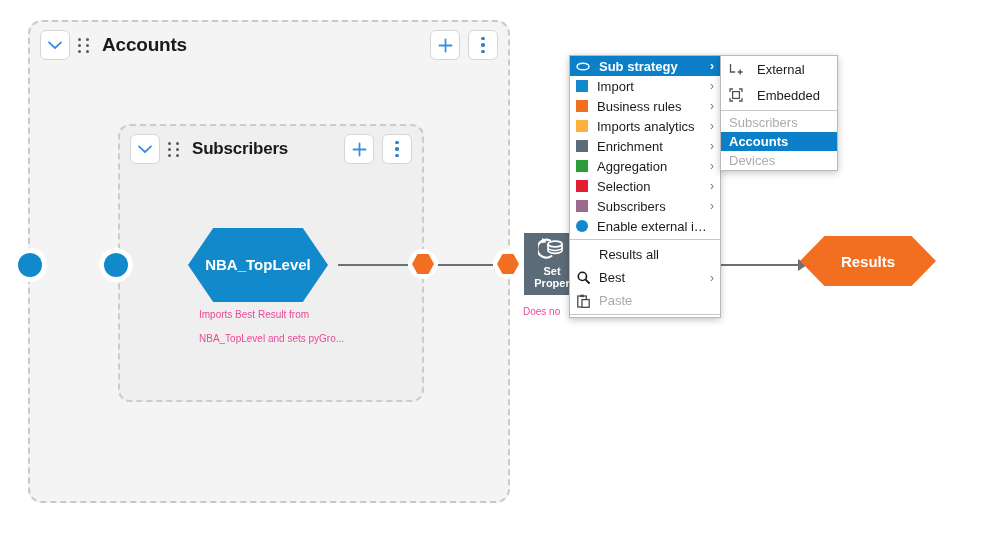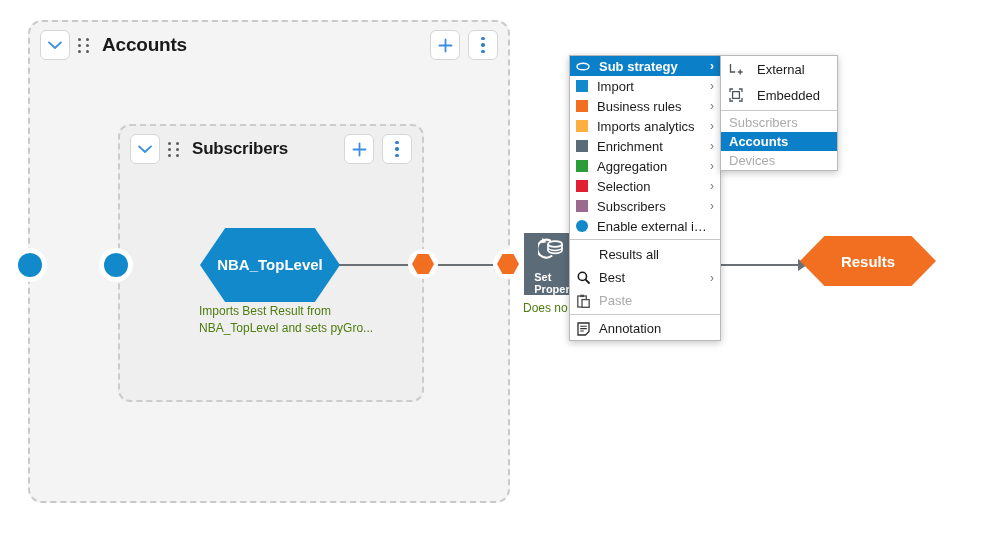--- a/index.html
+++ b/index.html
@@ -54,41 +54,41 @@
 
   
   .hex{
     position:absolute;
     display:flex;align-items:center;justify-content:center;
     text-align:center;color:#ffffff;font-weight:bold;
     clip-path:polygon(18% 0%,82% 0%,100% 50%,82% 100%,18% 100%,0% 50%);
     box-sizing:border-box;
   }
   #nba-node{
-    left:200px;top:228px;width:140px;height:74px;
+    left:188px;top:228px;width:140px;height:74px;
     background:#1189cb;font-size:15px;line-height:20px;padding:0 12px;
   }
   #results-node{
     left:800px;top:236px;width:136px;height:50px;
     background:#f26f21;font-size:15px;
   }
   .node-caption{
-    position:absolute;font-size:12px;color:#4d7c0f;line-height:17px;
+    position:absolute;font-size:10px;color:#ec4899;line-height:24px;
     white-space:pre-line;
   }
   #nba-caption{left:199px;top:303px;width:190px;}
 
   #setprops-node{
     position:absolute;left:524px;top:233px;width:56px;height:62px;
     background:#5b6b77;display:flex;flex-direction:column;
     align-items:center;justify-content:flex-start;padding-top:4px;box-sizing:border-box;
   }
   #setprops-node .np-label{
-    color:#ffffff;font-size:11px;font-weight:bold;line-height:12px;text-align:left;
-    margin-top:8px;white-space:pre-line;
+    color:#ffffff;font-size:11px;font-weight:bold;line-height:12px;text-align:center;
+    margin-top:2px;white-space:pre-line;
   }
   #setprops-caption{left:523px;top:300px;width:90px;}
 
   
   .circ-port{
     position:absolute;width:34px;height:34px;border-radius:50%;
     background:#ffffff;display:flex;align-items:center;justify-content:center;
   }
   .circ-port i{width:24px;height:24px;border-radius:50%;background:#1189cb;display:block;}
   #port-outer{left:13px;top:248px;}
@@ -348,29 +348,20 @@
           <rect x="0.8" y="2" width="8.5" height="11" fill="none" stroke="#4a4a4a" stroke-width="1.3"></rect>
           <rect x="3.2" y="0.7" width="3.8" height="2.4" fill="#4a4a4a"></rect>
           <rect x="5" y="5.6" width="7.2" height="7.7" fill="#ffffff" stroke="#4a4a4a" stroke-width="1.3"></rect>
         </svg>
       </span>
       <span class="lbl">Paste</span>
     </div>
 
     <div class="menu-sep tight"></div>
 
-    <div class="mi" style="height:23px">
-      <span class="icon-slot">
-        <svg width="13" height="14" viewBox="0 0 13 14">
-          <path d="M1 1 H12 V9.5 L8.5 13 H1 Z" fill="none" stroke="#2f2f2f" stroke-width="1.3"></path>
-          <path d="M3.2 4.2 H9.8 M3.2 6.6 H9.8 M3.2 9 H6.8" stroke="#2f2f2f" stroke-width="1.1"></path>
-        </svg>
-      </span>
-      <span class="lbl">Annotation</span>
-    </div>
   </div>
 
   <div class="menu" id="sub-menu">
     <div class="mi">
       <span class="icon-slot">
         <svg width="14" height="13" viewBox="0 0 14 13">
           <path d="M1.5 1 V9 H6.2" fill="none" stroke="#4a545c" stroke-width="1.3"></path>
           <path d="M9.2 9 H13.2 M11.2 7 V11" stroke="#4a545c" stroke-width="1.3" stroke-linecap="round"></path>
         </svg>
       </span>

